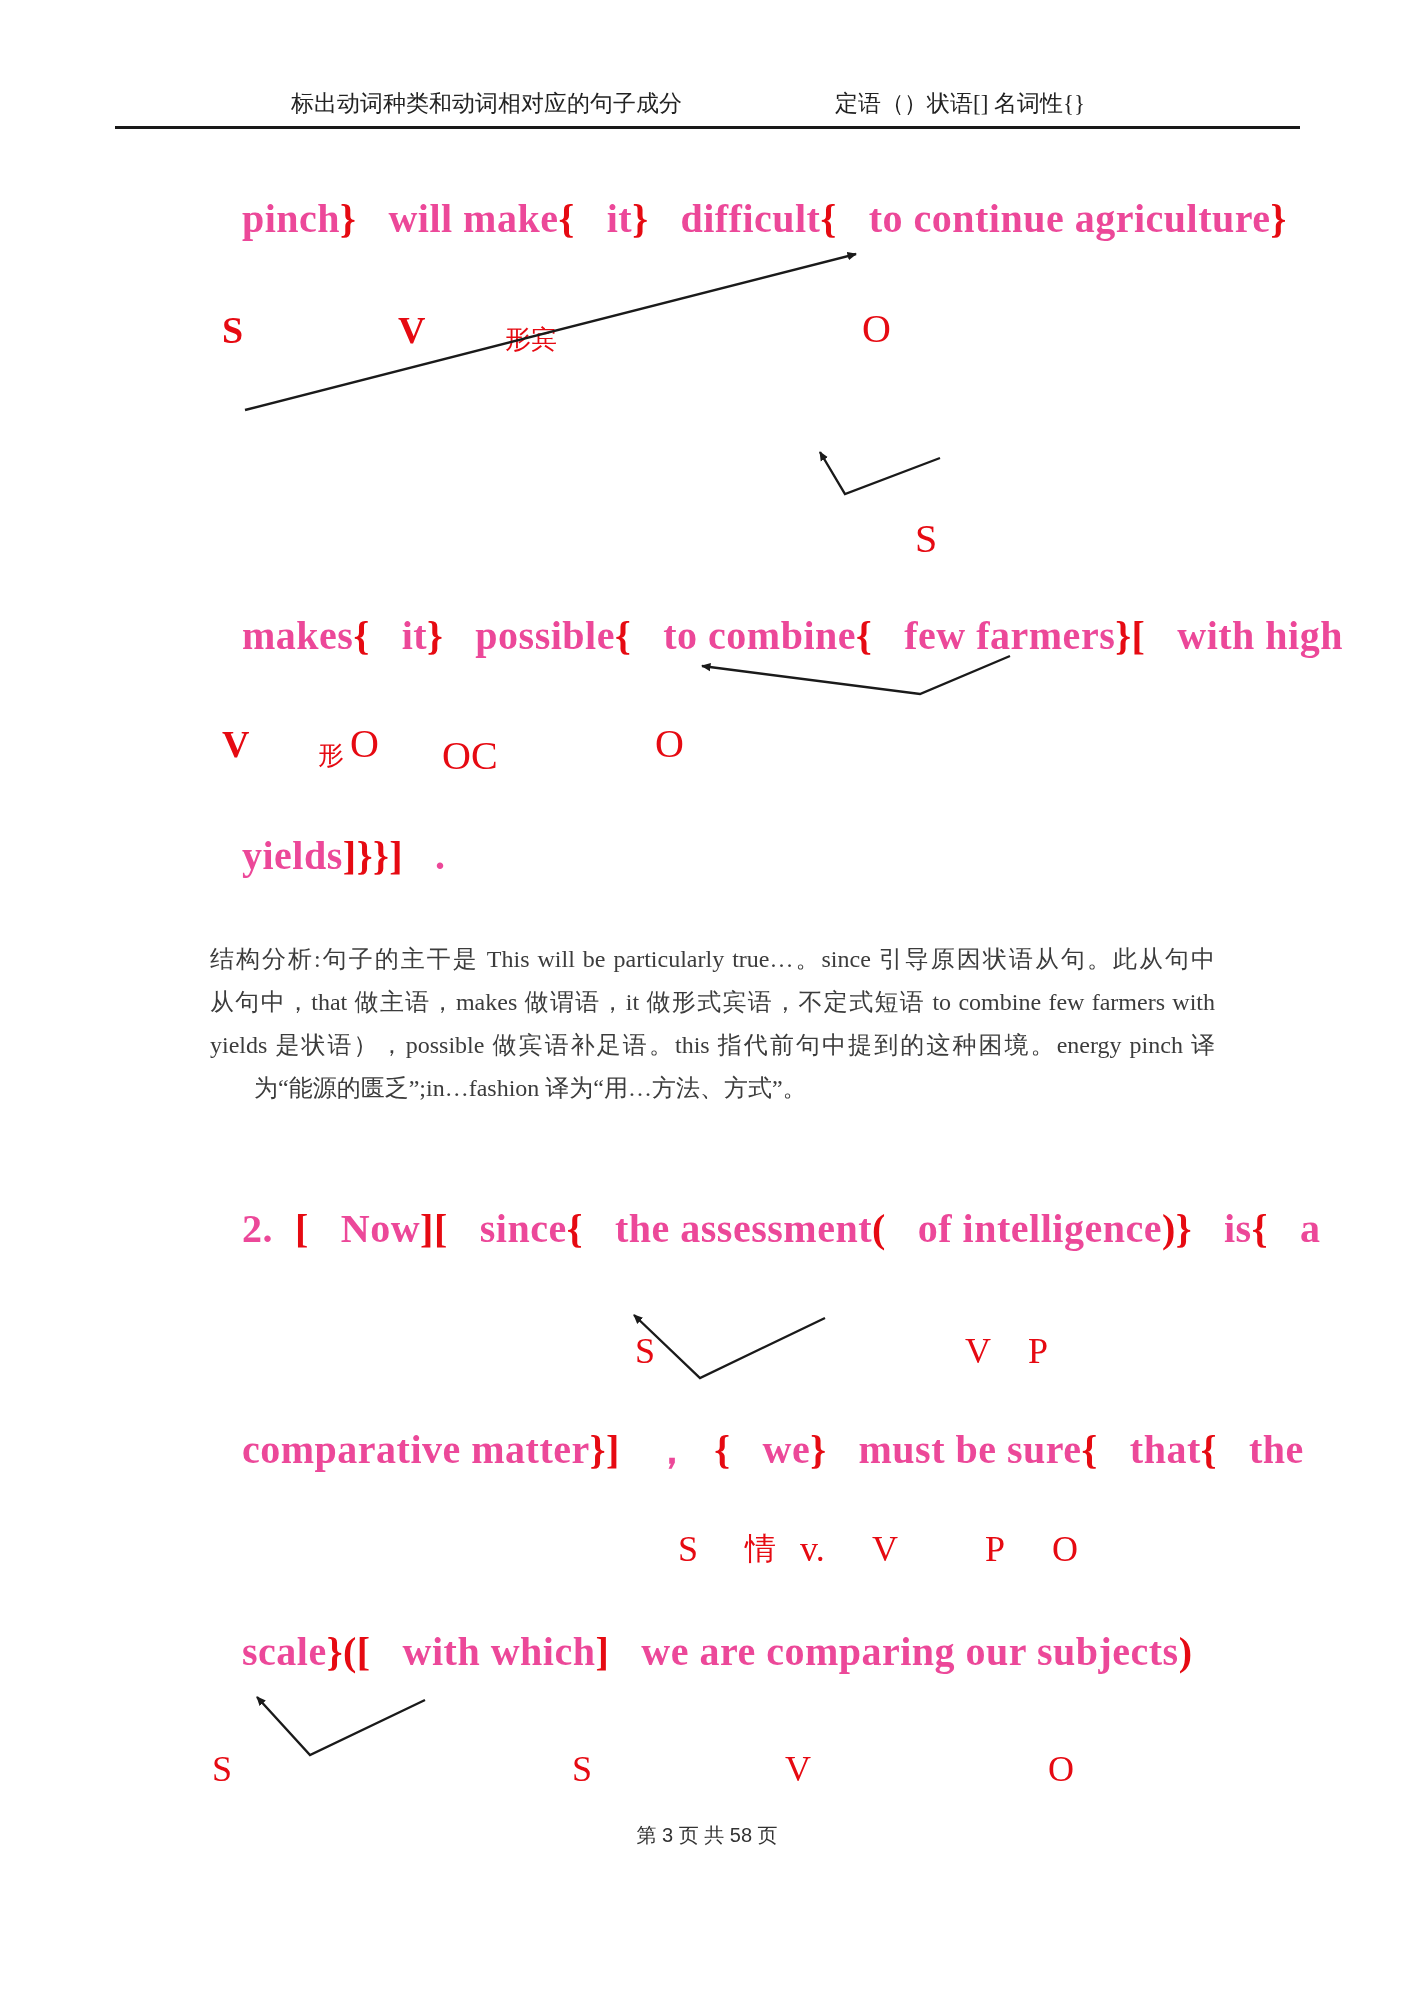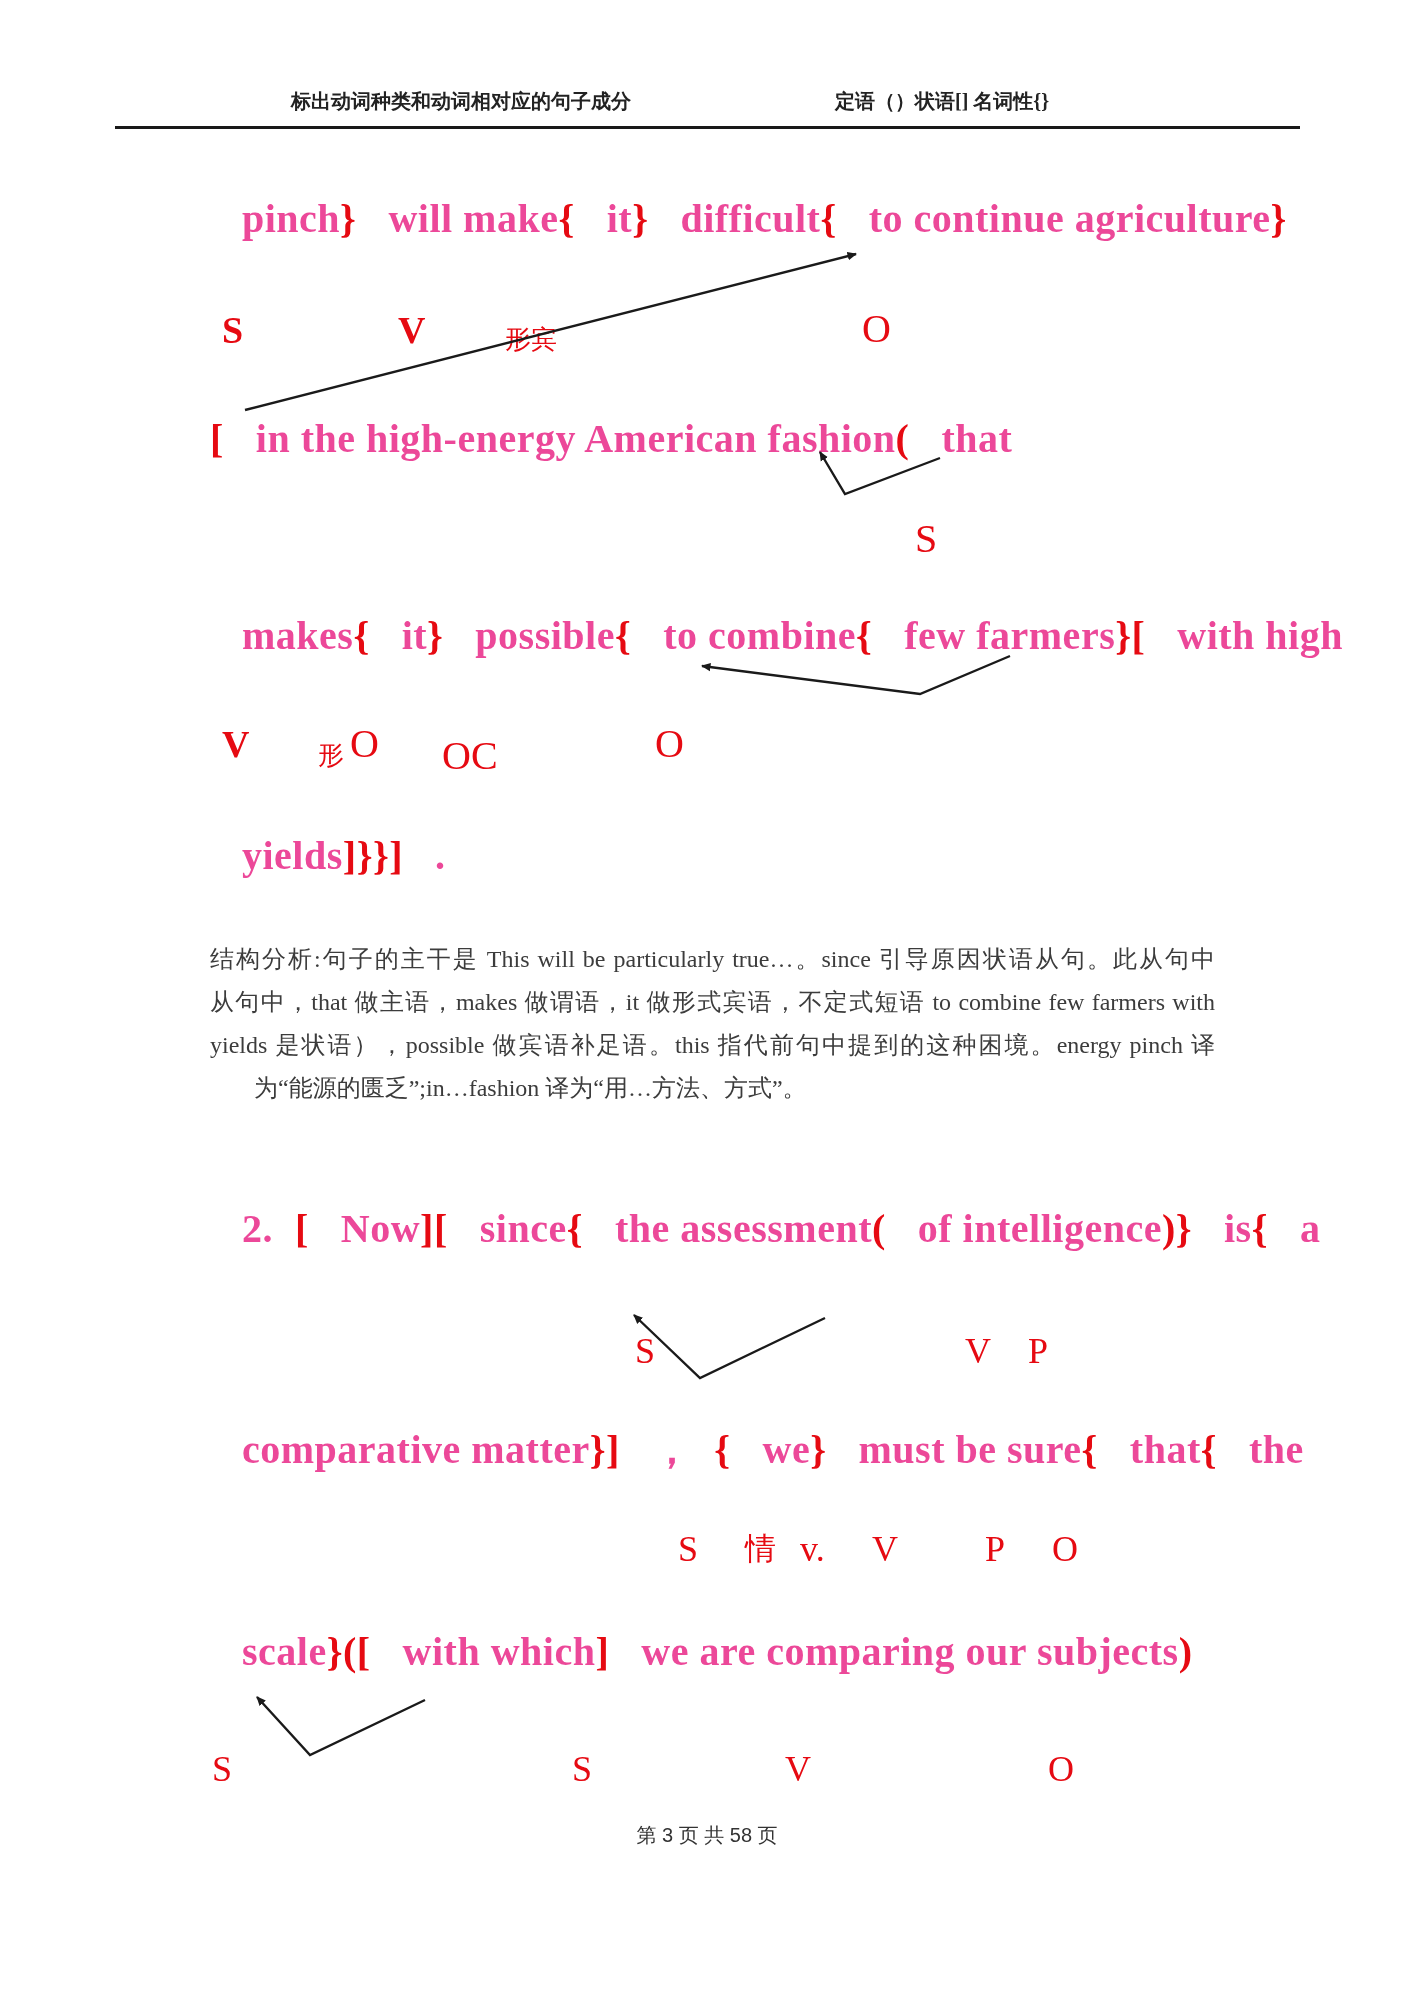--- a/index.html
+++ b/index.html
@@ -7,22 +7,22 @@
     position:relative;
     width:1414px;height:1999px;
     background:#ffffff;
     overflow:hidden;
     font-family:"Liberation Serif","DejaVu Serif",serif;
   }
   
   .hdr{
     position:absolute;
     font-family:"Liberation Serif","DejaVu Serif",serif;
-    font-weight:700;
-    font-size:20px;
+    font-weight:400;
+    font-size:23px;
     color:#222222;
     white-space:nowrap;
   }
   .hdr-rule{
     position:absolute;
     left:115px;top:126px;
     width:1185px;height:3px;
     background:#181818;
   }
   
@@ -93,21 +93,20 @@
   <span class="hdr" style="left:835px;top:88px;">定语（）状语[] 名词性{}</span>
   <div class="hdr-rule"></div>
 
   <div class="bigline" style="top:195px;"><span class="seg-k">pinch</span><span class="seg-r">}</span><span class="seg-k">will make</span><span class="seg-r">{</span><span class="seg-k">it</span><span class="seg-r">}</span><span class="seg-k">difficult</span><span class="seg-r">{</span><span class="seg-k">to continue agriculture</span><span class="seg-r">}</span></div>
 
   <span class="lb lb-bold" style="left:222px;top:308px;">S</span>
   <span class="lb lb-bold" style="left:398px;top:308px;">V</span>
   <span class="lb lb-small" style="left:505px;top:322px;">形宾</span>
   <span class="lb lb-big" style="left:862px;top:305px;">O</span>
 
-  <div class="bigline" style="top:415px;"><span class="seg-r">[</span><span class="seg-k">in the high-energy American fashion</span><span class="seg-r">(</span><span class="seg-k">that</span></div>
 
   <span class="lb lb-big" style="left:915px;top:515px;">S</span>
 
   <div class="bigline" style="top:612px;"><span class="seg-k">makes</span><span class="seg-r">{</span><span class="seg-k">it</span><span class="seg-r">}</span><span class="seg-k">possible</span><span class="seg-r">{</span><span class="seg-k">to combine</span><span class="seg-r">{</span><span class="seg-k">few farmers</span><span class="seg-r">}</span><span class="seg-r">[</span><span class="seg-k">with high</span></div>
 
   <span class="lb lb-bold" style="left:222px;top:722px;">V</span>
   <span class="lb lb-small" style="left:318px;top:738px;">形</span>
   <span class="lb lb-big" style="left:350px;top:720px;">O</span>
   <span class="lb lb-big" style="left:442px;top:720px;margin-top:12px;">OC</span>
   <span class="lb lb-big" style="left:655px;top:720px;">O</span>

